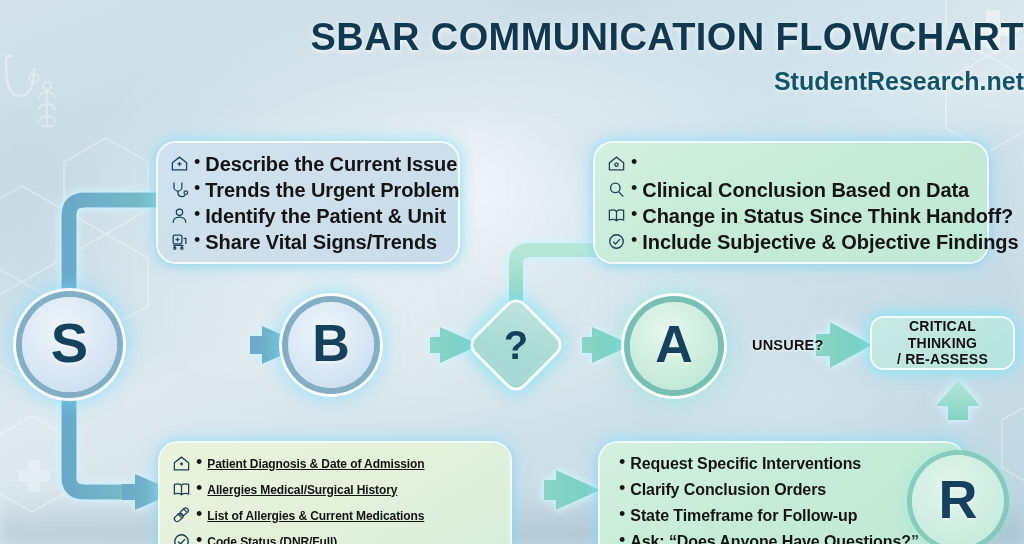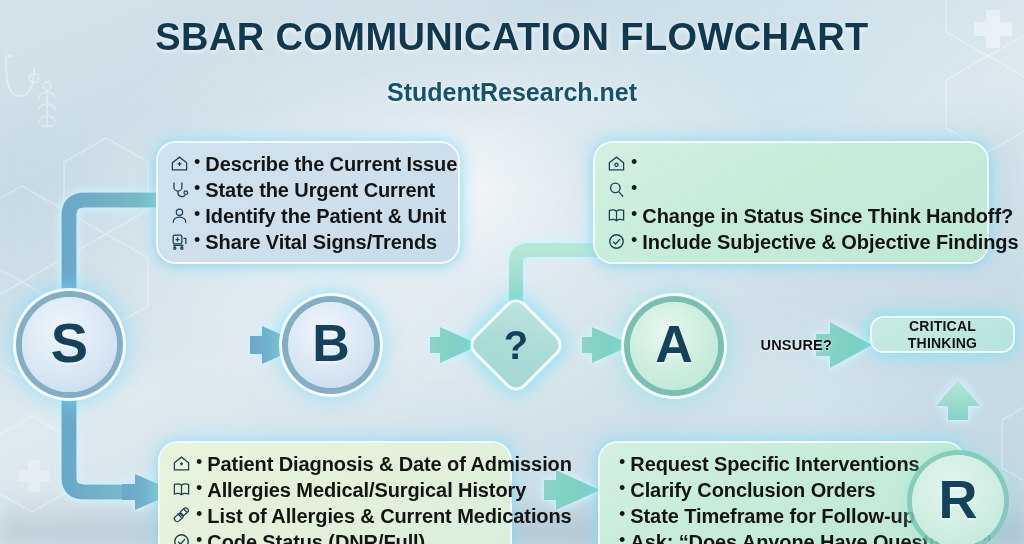--- a/index.html
+++ b/index.html
@@ -24,28 +24,28 @@
     background:radial-gradient(ellipse at 50% 40%, rgba(255,255,255,.5), rgba(255,255,255,0) 70%);filter:blur(10px);}
   .bg-soft2{position:absolute;left:640px;top:300px;width:300px;height:200px;border-radius:50%;
     background:radial-gradient(ellipse at 50% 50%, rgba(214,231,238,.55), rgba(214,231,238,0) 70%);filter:blur(12px);}
   .bg-darkband{position:absolute;left:0;bottom:0;height:52px;left:0;right:0;
     background:linear-gradient(180deg, rgba(150,175,190,0), rgba(128,154,170,.35));filter:blur(8px);}
 
   
   .stage { position:absolute; inset:0; }
 
   
-  .header { position:absolute; top:16px; left:0; right:0; text-align:center; }
+  .header { position:absolute; top:16px; left:0; right:0; text-align:right; }
   .title {
     font-size:38px; font-weight:bold; letter-spacing:.4px;
     color:#10384f; text-shadow:0 2px 5px rgba(255,255,255,.75);
     font-family:"Liberation Sans", sans-serif;
   }
   .subtitle {
-    margin-top:19px; font-size:25px; font-weight:bold; color:#13546b;
+    margin-top:8px; font-size:25px; font-weight:bold; color:#13546b;
     text-shadow:0 1px 4px rgba(255,255,255,.8);
   }
 
   
   .wires { position:absolute; inset:0; }
 
   
   .box {
     position:absolute; border-radius:18px;
     padding:10px 14px 10px 12px;
@@ -60,22 +60,22 @@
   .ic { width:19px; height:19px; flex:0 0 19px; display:flex; align-items:center; justify-content:center; }
   .ic svg { width:19px; height:19px; display:block; }
   .bullet { font-size:18px; color:#141414; line-height:1; padding:0 1px 3px 1px; }
   .txt { font-size:20px; font-weight:bold; color:#141414; white-space:nowrap; letter-spacing:-.1px; }
 
   
   #box-situation   { left:158px; top:143px; width:300px; }
   #box-assessment  { left:595px; top:143px; width:392px; }
   #box-background  { left:160px; top:443px; width:350px; }
   #box-recommend   { left:600px; top:443px; width:363px; padding-left:18px; }
-  #box-recommend .txt { font-size:20px; }
-  #box-background .txt { font-size:20px; }
+  #box-recommend .txt { font-size:16px; }
+  #box-background .txt { font-size:12px;text-decoration:underline; }
 
   
   .node {
     position:absolute; border-radius:50%;
     display:flex; align-items:center; justify-content:center;
     font-weight:bold; color:#16415c;
     text-shadow:0 2px 3px rgba(255,255,255,.5);
   }
   .node .glyph { transform:translateY(-2px); }
   .node-blue {
@@ -110,21 +110,21 @@
   
   #box-critical {
     position:absolute; left:872px; top:318px; width:141px; padding:0 6px;
     border-radius:12px; text-align:center;
     background:linear-gradient(150deg,#c8eae3 0%,#bde6e0 60%,#b4e3dd 100%);
     box-shadow:0 0 0 2px rgba(255,255,255,.9), 0 0 16px 5px rgba(120,230,250,.8);
   }
   #box-critical .ct { font-size:14px; font-weight:bold; color:#111; line-height:1.18; letter-spacing:.2px; }
 
   #label-unsure {
-    position:absolute; left:752px; top:337px; width:80px; text-align:right;
+    position:absolute; left:752px; top:337px; width:80px; text-align:left;
     font-size:14.5px; font-weight:bold; color:#111; letter-spacing:.2px;
     text-shadow:0 1px 3px rgba(255,255,255,.85);
   }
 </style>
 </head>
 <body>
 
 <div class="bg-deco">
   <div class="bg-blur-band"></div>
   <div class="bg-soft1"></div>
@@ -226,21 +226,21 @@
     </div>
     <div class="li">
       <span class="ic">
           <svg viewBox="0 0 24 24" fill="none" stroke="#1d3f57" stroke-width="1.6">
             <path d="M5 3v6a5 5 0 0 0 10 0V3"></path>
             <path d="M10 14v2a5 5 0 0 0 9 3"></path>
             <circle cx="20" cy="16" r="2.3"></circle>
           </svg>
         </span>
       <span class="bullet">•</span>
-      <span class="txt">State the Urgent Current</span>
+      <span class="txt">Trends the Urgent Problem</span>
     </div>
     <div class="li">
       <span class="ic">
           <svg viewBox="0 0 24 24" fill="none" stroke="#1d3f57" stroke-width="1.6">
             <circle cx="12" cy="8" r="4"></circle>
             <path d="M4 21c0-4.5 3.6-7 8-7s8 2.5 8 7"></path>
           </svg>
         </span>
       <span class="bullet">•</span>
       <span class="txt">Identify the Patient &amp; Unit</span>
@@ -272,20 +272,21 @@
       <span class="bullet">•</span>
     </div>
     <div class="li">
       <span class="ic">
           <svg viewBox="0 0 24 24" fill="none" stroke="#1d3f57" stroke-width="1.7">
             <circle cx="10.5" cy="10" r="6"></circle>
             <path d="M15 15l5.5 6"></path>
           </svg>
         </span>
       <span class="bullet">•</span>
+      <span class="txt">Clinical Conclusion Based on Data</span>
     </div>
     <div class="li">
       <span class="ic">
           <svg viewBox="0 0 24 24" fill="none" stroke="#1d3f57" stroke-width="1.6">
             <path d="M12 6.5C10 4.8 6.5 4.6 3 5.6v12c3.5-1 7-0.8 9 .9 2-1.7 5.5-1.9 9-.9v-12c-3.5-1-7-.8-9 .9z"></path>
             <path d="M12 6.5v12"></path>
           </svg>
         </span>
       <span class="bullet">•</span>
       <span class="txt">Change in Status Since Think Handoff?</span>
@@ -379,15 +380,16 @@
     <span class="glyph">A</span>
   </div>
   <div class="node" id="node-r">
     <span class="glyph">R</span>
   </div>
 
   <div id="label-unsure">UNSURE?</div>
 
   <div id="box-critical">
     <div class="ct">CRITICAL THINKING</div>
+    <div class="ct">/ RE-ASSESS</div>
   </div>
 
 </div>
 
 </body></html>

